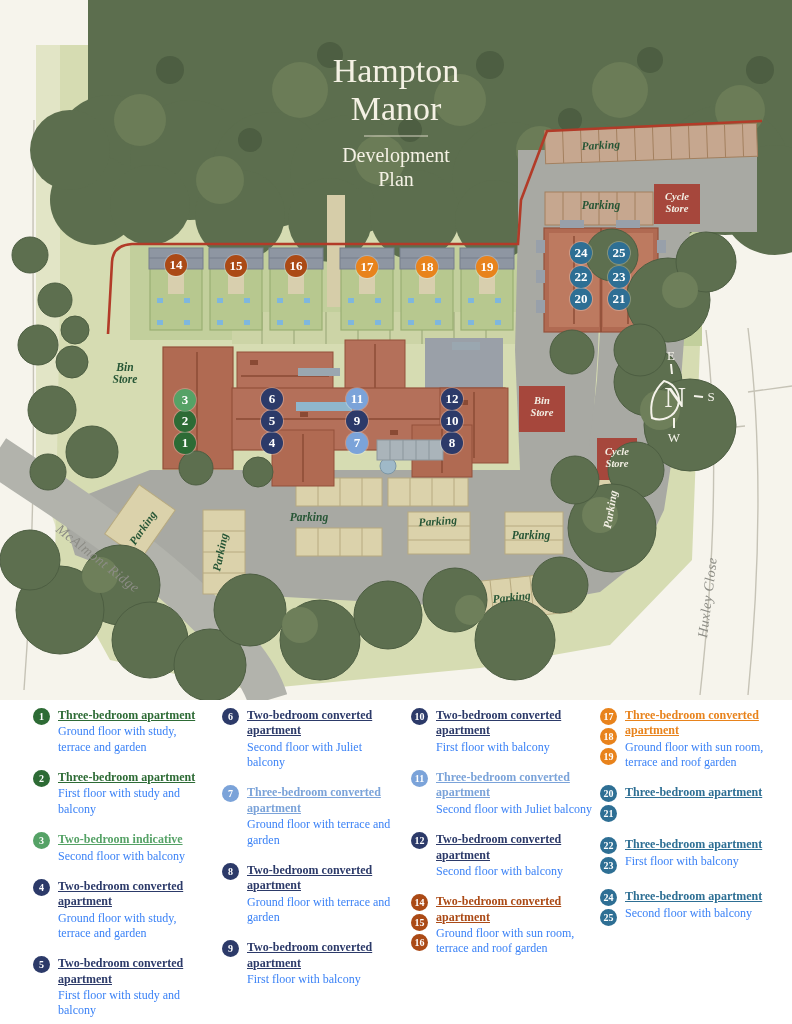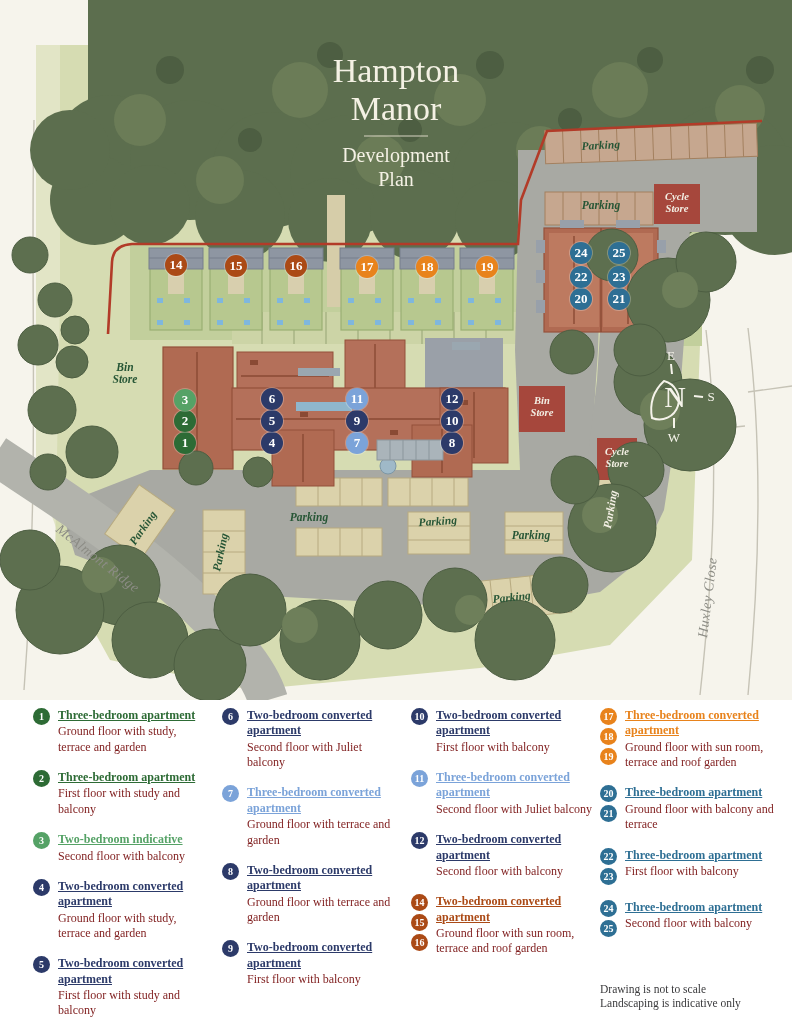--- a/index.html
+++ b/index.html
@@ -28,21 +28,21 @@
   .lcol{position:absolute;top:8px;display:flex;flex-direction:column;gap:15px;}
   #legend-col-1{left:33px;width:176px;}
   #legend-col-2{left:222px;width:178px;}
   #legend-col-3{left:411px;width:182px;}
   #legend-col-4{left:600px;width:182px;}
   .legend-item{display:flex;gap:8px;}
   .nums{display:flex;flex-direction:column;gap:3px;flex:0 0 17px;}
   .lnum{width:17px;height:17px;border-radius:50%;color:#fff;font-weight:700;font-size:10px;
     line-height:17px;text-align:center;font-family:"Liberation Serif",serif;}
   .ltitle{font-size:12px;font-weight:600;text-decoration:underline;line-height:1.28;}
-  .ldesc{font-size:12px;color:#7f1d1d;line-height:1.28;margin-top:1px;}
+  .ldesc{font-size:12px;color:#3b82f6;line-height:1.28;margin-top:1px;}
   #footnote{margin-top:30px;font-size:11.5px;color:#3a3a3c;line-height:1.3;}
 </style>
 </head>
 <body>
 
 <div id="page">
   <div id="map">
     <svg id="site-svg" width="792" height="700" viewBox="0 0 792 700">
 
       <rect x="0" y="0" width="792" height="700" fill="#f6f4ec"></rect>
@@ -540,21 +540,20 @@
             <div class="ldesc">Ground floor with sun room, terrace and roof garden</div>
           </div>
         </div>
         <div class="legend-item">
           <div class="nums">
             <span class="lnum" style="background: rgb(46, 111, 148);">20</span>
             <span class="lnum" style="background: rgb(46, 111, 148);">21</span>
           </div>
           <div>
             <div class="ltitle" style="color: rgb(46, 111, 148);">Three-bedroom apartment</div>
-            <div class="ldesc">Ground floor with balcony and terrace</div>
           </div>
         </div>
         <div class="legend-item">
           <div class="nums">
             <span class="lnum" style="background: rgb(46, 111, 148);">22</span>
             <span class="lnum" style="background: rgb(46, 111, 148);">23</span>
           </div>
           <div>
             <div class="ltitle" style="color: rgb(46, 111, 148);">Three-bedroom apartment</div>
             <div class="ldesc">First floor with balcony</div>
@@ -562,20 +561,16 @@
         </div>
         <div class="legend-item">
           <div class="nums">
             <span class="lnum" style="background: rgb(46, 111, 148);">24</span>
             <span class="lnum" style="background: rgb(46, 111, 148);">25</span>
           </div>
           <div>
             <div class="ltitle" style="color: rgb(46, 111, 148);">Three-bedroom apartment</div>
             <div class="ldesc">Second floor with balcony</div>
           </div>
-        </div>
-        <div id="footnote">
-          <div>Drawing is not to scale</div>
-          <div>Landscaping is indicative only</div>
         </div>
       </div>
   </div>
 </div>
 
 </body></html>

